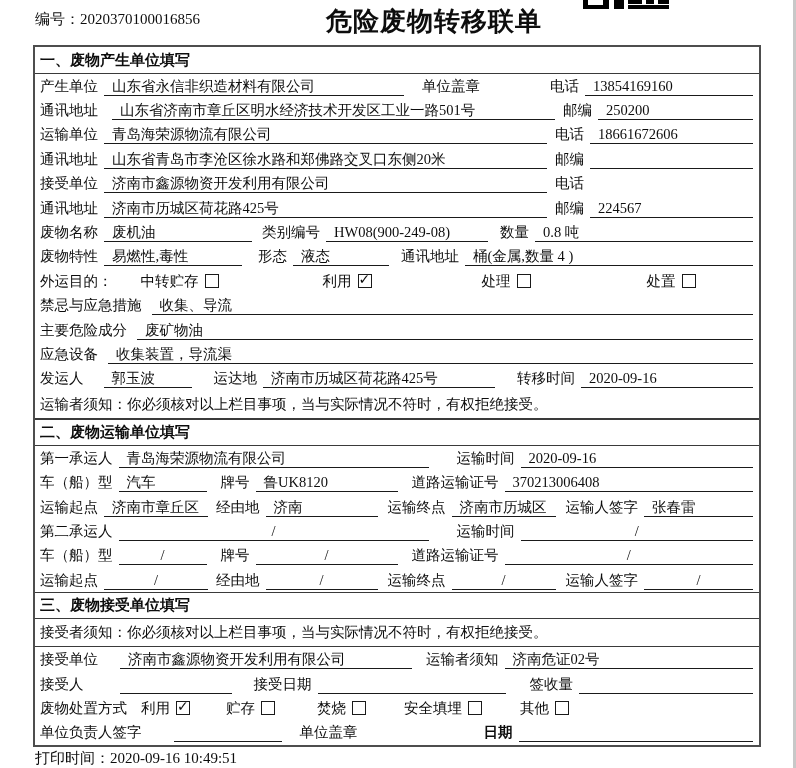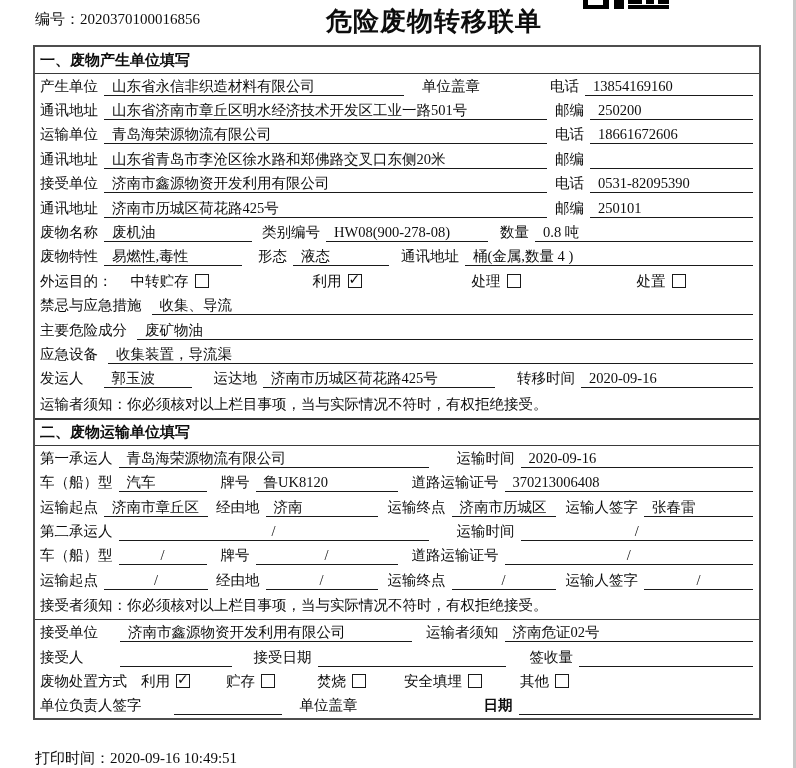--- a/index.html
+++ b/index.html
@@ -58,67 +58,66 @@
     <div class="row head">一、废物产生单位填写</div>
     <div class="row fields">
       <span class="lbl">产生单位</span>
       <span class="val" style="width: 300px;">山东省永信非织造材料有限公司</span>
       <span class="lbl" style="margin-left: 18px;">单位盖章</span>
       <span class="lbl" style="margin-left: 64px;">电话</span>
       <span class="val flex">13854169160</span>
     </div>
     <div class="row fields">
       <span class="lbl">通讯地址</span>
-      <span class="val" style="width: 443px;">山东省济南市章丘区明水经济技术开发区工业一路501号</span>
+      <span class="val" style="width: 443px; margin-left: 8px;">山东省济南市章丘区明水经济技术开发区工业一路501号</span>
       <span class="lbl" style="margin-left: 8px;">邮编</span>
       <span class="val flex">250200</span>
     </div>
     <div class="row fields">
       <span class="lbl">运输单位</span>
       <span class="val" style="width: 443px;">青岛海荣源物流有限公司</span>
       <span class="lbl" style="margin-left: 8px;">电话</span>
       <span class="val flex">18661672606</span>
     </div>
     <div class="row fields">
       <span class="lbl">通讯地址</span>
       <span class="val" style="width: 443px;">山东省青岛市李沧区徐水路和郑佛路交叉口东侧20米</span>
       <span class="lbl" style="margin-left: 8px;">邮编</span>
       <span class="val flex"></span>
     </div>
     <div class="row fields">
       <span class="lbl">接受单位</span>
       <span class="val" style="width: 443px;">济南市鑫源物资开发利用有限公司</span>
       <span class="lbl" style="margin-left: 8px;">电话</span>
-      <span class="val flex">0531-82095390</span>
     </div>
     <div class="row fields">
       <span class="lbl">通讯地址</span>
       <span class="val" style="width: 443px;">济南市历城区荷花路425号</span>
       <span class="lbl" style="margin-left: 8px;">邮编</span>
-      <span class="val flex">250101</span>
+      <span class="val flex">224567</span>
     </div>
     <div class="row fields">
       <span class="lbl">废物名称</span>
       <span class="val" style="width: 148px;">废机油</span>
       <span class="lbl" style="margin-left: 10px;">类别编号</span>
-      <span class="val" style="width: 162px;">HW08(900-278-08)</span>
+      <span class="val" style="width: 162px;">HW08(900-249-08)</span>
       <span class="lbl" style="margin-left: 12px;">数量</span>
       <span class="val flex">0.8 吨</span>
     </div>
     <div class="row fields">
       <span class="lbl">废物特性</span>
       <span class="val" style="width: 138px;">易燃性,毒性</span>
       <span class="lbl" style="margin-left: 16px;">形态</span>
       <span class="val" style="width: 96px;">液态</span>
       <span class="lbl" style="margin-left: 12px;">通讯地址</span>
       <span class="val flex">桶(金属,数量  4 )</span>
     </div>
     <div class="row fields">
       <span class="lbl">外运目的：</span>
-      <span class="chk" style="margin-left: 12px;">
+      <span class="chk" style="margin-left: 22px;">
         <span class="chk-lbl">中转贮存</span>
         <span class="chk-box"></span>
       </span>
       <span class="chk" style="margin-left: 104px;">
         <span class="chk-lbl">利用</span>
         <span class="chk-box">
           <i class="mark">✓</i>
         </span>
       </span>
       <span class="chk" style="margin-left: 110px;">
@@ -193,20 +192,21 @@
     <div class="row fields">
       <span class="lbl">运输起点</span>
       <span class="val ctr" style="width: 104px;">/</span>
       <span class="lbl" style="margin-left: 8px;">经由地</span>
       <span class="val ctr" style="width: 112px;">/</span>
       <span class="lbl" style="margin-left: 10px;">运输终点</span>
       <span class="val ctr" style="width: 104px;">/</span>
       <span class="lbl" style="margin-left: 10px;">运输人签字</span>
       <span class="val flex ctr">/</span>
     </div>
+    <div class="row head">三、废物接受单位填写</div>
     <div class="row note">接受者须知：你必须核对以上栏目事项，当与实际情况不符时，有权拒绝接受。</div>
     <div class="row fields">
       <span class="lbl">接受单位</span>
       <span class="val" style="width: 292px; margin-left: 16px;">济南市鑫源物资开发利用有限公司</span>
       <span class="lbl" style="margin-left: 14px;">运输者须知</span>
       <span class="val flex">济南危证02号</span>
     </div>
     <div class="row fields">
       <span class="lbl">接受人</span>
       <span class="val" style="width: 112px; margin-left: 30px;"></span>

